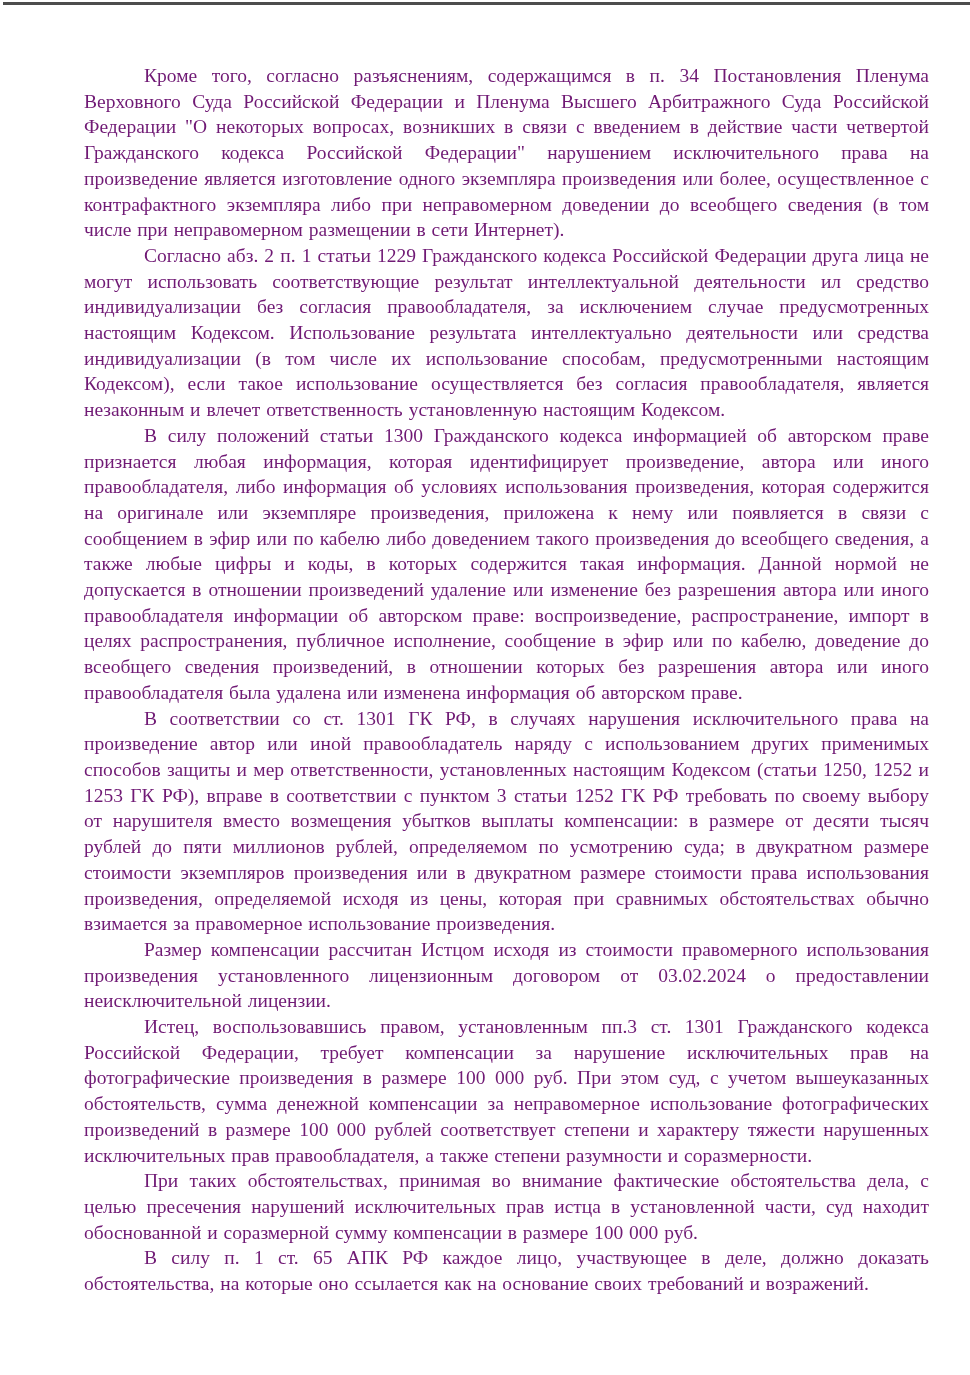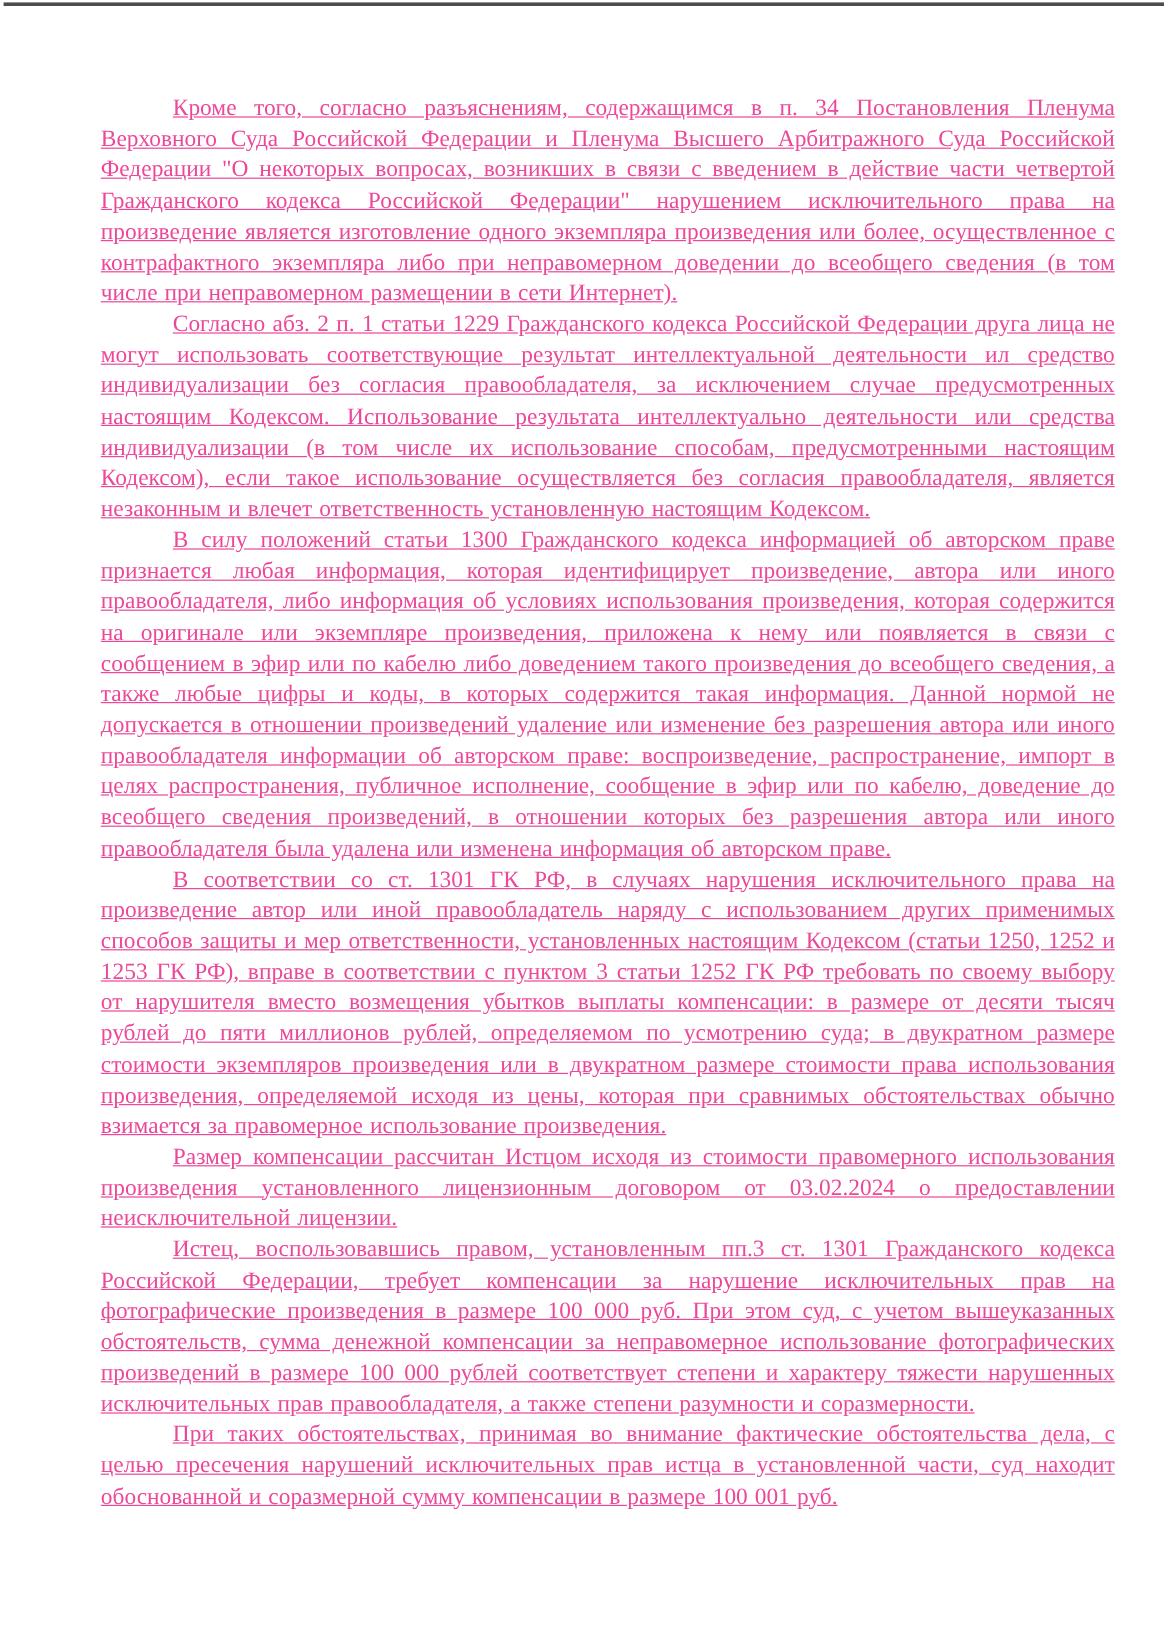--- a/index.html
+++ b/index.html
@@ -18,24 +18,23 @@
     position: absolute;
     top: 2px;
     left: 3px;
     right: 0;
     height: 3px;
     background: #4d4d4d;
   }
   .document-page {
     position: absolute;
     left: 84px;
-    top: 78px;
+    top: 63px;
     width: 845px;
-    color: #ec4899;
-    text-decoration: underline;
+    color: #701a75;
   }
   .document-page p {
     margin: 0;
     padding: 0;
     font-size: 19.5px;
     line-height: 25.7px;
     text-align: justify;
     text-indent: 60px;
     word-spacing: 1px;
   }
@@ -45,14 +44,15 @@
 
 <div class="scan-edge-line"></div>
 
 <div class="document-page">
   <p>Кроме того, согласно разъяснениям, содержащимся в п. 34 Постановления Пленума Верховного Суда Российской Федерации и Пленума Высшего Арбитражного Суда Российской Федерации "О некоторых вопросах, возникших в связи с введением в действие части четвертой Гражданского кодекса Российской Федерации" нарушением исключительного права на произведение является изготовление одного экземпляра произведения или более, осуществленное с контрафактного экземпляра либо при неправомерном доведении до всеобщего сведения (в том числе при неправомерном размещении в сети Интернет).</p>
   <p>Согласно абз. 2 п. 1 статьи 1229 Гражданского кодекса Российской Федерации друга лица не могут использовать соответствующие результат интеллектуальной деятельности ил средство индивидуализации без согласия правообладателя, за исключением случае предусмотренных настоящим Кодексом. Использование результата интеллектуально деятельности или средства индивидуализации (в том числе их использование способам, предусмотренными настоящим Кодексом), если такое использование осуществляется без согласия правообладателя, является незаконным и влечет ответственность установленную настоящим Кодексом.</p>
   <p>В силу положений статьи 1300 Гражданского кодекса информацией об авторском праве признается любая информация, которая идентифицирует произведение, автора или иного правообладателя, либо информация об условиях использования произведения, которая содержится на оригинале или экземпляре произведения, приложена к нему или появляется в связи с сообщением в эфир или по кабелю либо доведением такого произведения до всеобщего сведения, а также любые цифры и коды, в которых содержится такая информация. Данной нормой не допускается в отношении произведений удаление или изменение без разрешения автора или иного правообладателя информации об авторском праве: воспроизведение, распространение, импорт в целях распространения, публичное исполнение, сообщение в эфир или по кабелю, доведение до всеобщего сведения произведений, в отношении которых без разрешения автора или иного правообладателя была удалена или изменена информация об авторском праве.</p>
   <p>В соответствии со ст. 1301 ГК РФ, в случаях нарушения исключительного права на произведение автор или иной правообладатель наряду с использованием других применимых способов защиты и мер ответственности, установленных настоящим Кодексом (статьи 1250, 1252 и 1253 ГК РФ), вправе в соответствии с пунктом 3 статьи 1252 ГК РФ требовать по своему выбору от нарушителя вместо возмещения убытков выплаты компенсации: в размере от десяти тысяч рублей до пяти миллионов рублей, определяемом по усмотрению суда; в двукратном размере стоимости экземпляров произведения или в двукратном размере стоимости права использования произведения, определяемой исходя из цены, которая при сравнимых обстоятельствах обычно взимается за правомерное использование произведения.</p>
   <p>Размер компенсации рассчитан Истцом исходя из стоимости правомерного использования произведения установленного лицензионным договором от 03.02.2024 о предоставлении неисключительной лицензии.</p>
   <p>Истец, воспользовавшись правом, установленным пп.3 ст. 1301 Гражданского кодекса Российской Федерации, требует компенсации за нарушение исключительных прав на фотографические произведения в размере 100 000 руб. При этом суд, с учетом вышеуказанных обстоятельств, сумма денежной компенсации за неправомерное использование фотографических произведений в размере 100 000 рублей соответствует степени и характеру тяжести нарушенных исключительных прав правообладателя, а также степени разумности и соразмерности.</p>
-  <p>При таких обстоятельствах, принимая во внимание фактические обстоятельства дела, с целью пресечения нарушений исключительных прав истца в установленной части, суд находит обоснованной и соразмерной сумму компенсации в размере 100 001 руб.</p>
+  <p>При таких обстоятельствах, принимая во внимание фактические обстоятельства дела, с целью пресечения нарушений исключительных прав истца в установленной части, суд находит обоснованной и соразмерной сумму компенсации в размере 100 000 руб.</p>
+  <p>В силу п. 1 ст. 65 АПК РФ каждое лицо, участвующее в деле, должно доказать обстоятельства, на которые оно ссылается как на основание своих требований и возражений.</p>
 </div>
 
 </body></html>

